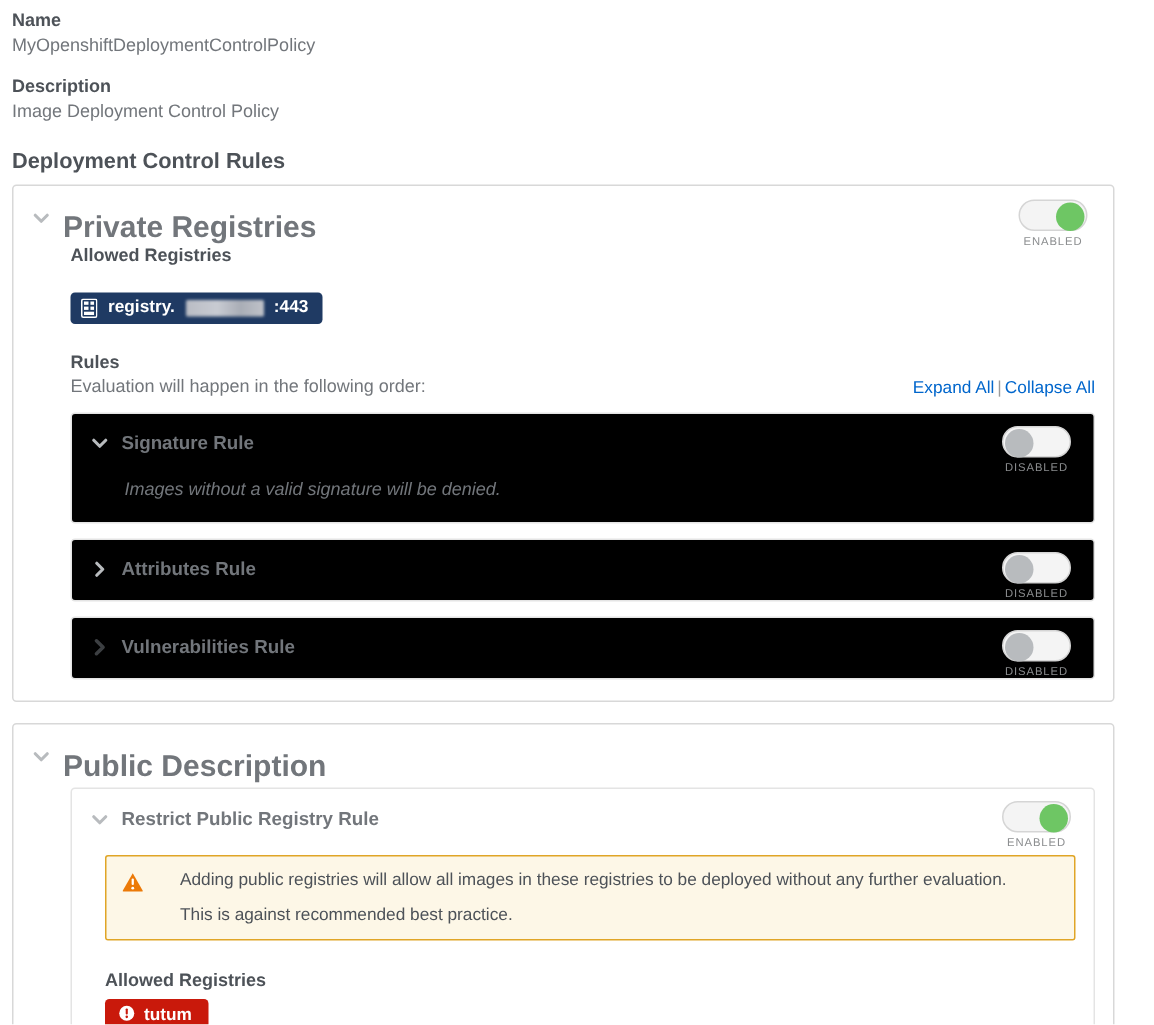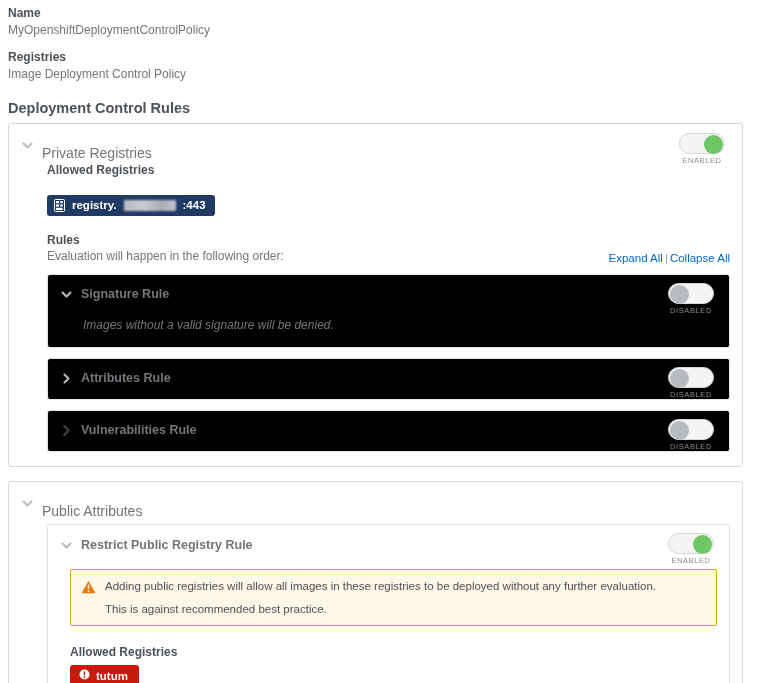--- a/index.html
+++ b/index.html
@@ -53,22 +53,22 @@
   }
   .card.public { padding-bottom: 18px; }
 
   .card-header {
     display: flex;
     align-items: center;
     gap: 8px;
     height: 22px;
   }
   .card-title {
-    font-size: 14px;
-    font-weight: normal;
+    font-size: 20px;
+    font-weight: bold;
     color: #72767b;
     margin-top: 15px;
   }
 
   
   .chev {
     display: inline-block;
     width: 13px;
     height: 13px;
     position: relative;
@@ -211,21 +211,21 @@
   }
 
   
   .alert {
     border: 1px solid #e0a526;
     border-radius: 2px;
     background: #fdf7e7;
     margin: 14px 0 0 10px;
     padding: 9px 12px 9px 10px;
     display: flex;
-    gap: 9px;
+    gap: 24px;
     align-items: flex-start;
   }
   .alert-icon { flex: 0 0 auto; margin-top: 1px; }
   .alert-text { font-size: 11.5px; color: #4d5258; line-height: 14px; }
   .alert-text .line2 { margin-top: 9px; }
 
   
   .pub-allowed { margin: 18px 0 0 10px; }
   .tutum-badge {
     display: inline-flex;
@@ -245,21 +245,21 @@
 <body>
 
 <div class="page">
 
   <div class="meta-block">
     <div class="meta-label">Name</div>
     <div class="meta-value">MyOpenshiftDeploymentControlPolicy</div>
   </div>
 
   <div class="meta-block">
-    <div class="meta-label">Registries</div>
+    <div class="meta-label">Description</div>
     <div class="meta-value">Image Deployment Control Policy</div>
   </div>
 
   <div class="section-heading">Deployment Control Rules</div>
 
   <div class="card">
 
     <div class="card-header">
       <span class="chev">
         <svg width="13" height="13" viewBox="0 0 13 13" aria-hidden="true">
@@ -363,21 +363,21 @@
   </div>
 
   <div class="card public">
 
     <div class="card-header">
       <span class="chev">
         <svg width="13" height="13" viewBox="0 0 13 13" aria-hidden="true">
           <path d="M2.5 4.5 L6.5 8.5 L10.5 4.5" fill="none" stroke="#b8bbbe" stroke-width="2.1" stroke-linecap="round" stroke-linejoin="round"></path>
         </svg>
       </span>
-      <span class="card-title">Public Attributes</span>
+      <span class="card-title">Public Description</span>
     </div>
 
     <div class="inner-card">
       <div class="rule-head">
         <span class="chev">
           <svg width="13" height="13" viewBox="0 0 13 13" aria-hidden="true">
             <path d="M2.5 4.5 L6.5 8.5 L10.5 4.5" fill="none" stroke="#b8bbbe" stroke-width="2.1" stroke-linecap="round" stroke-linejoin="round"></path>
           </svg>
         </span>
         <span class="rule-title">Restrict Public Registry Rule</span>

